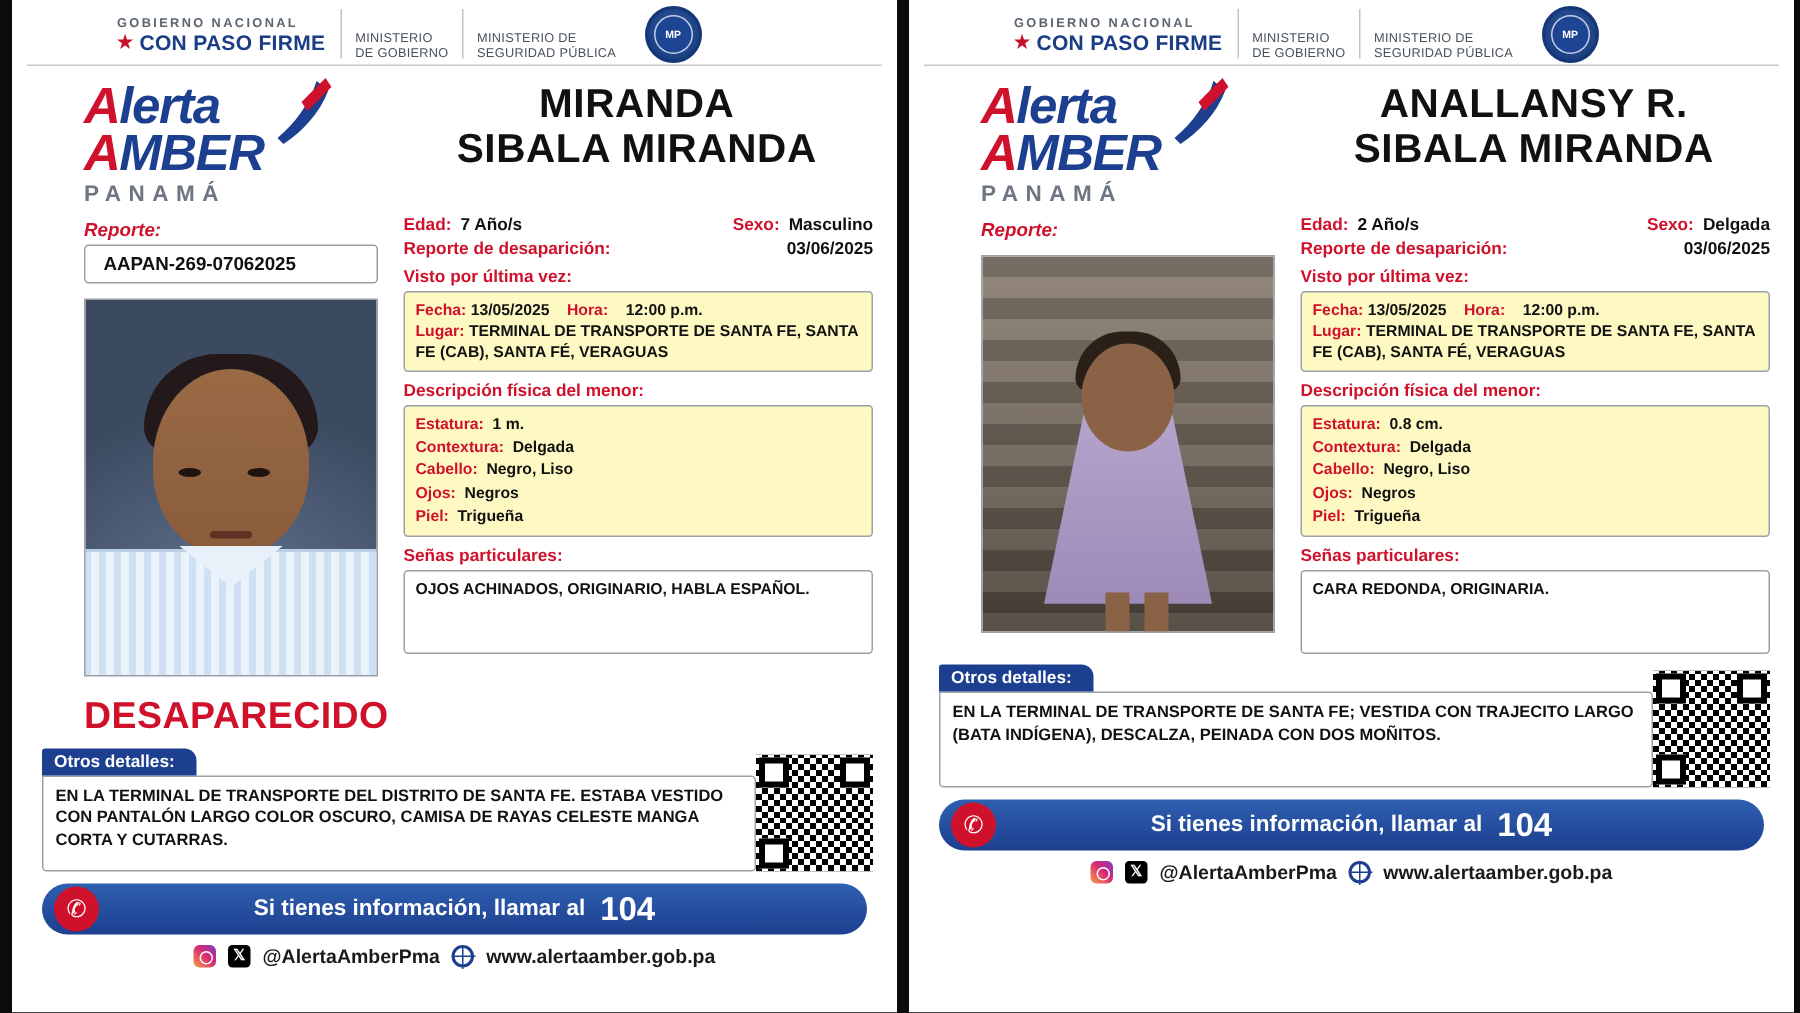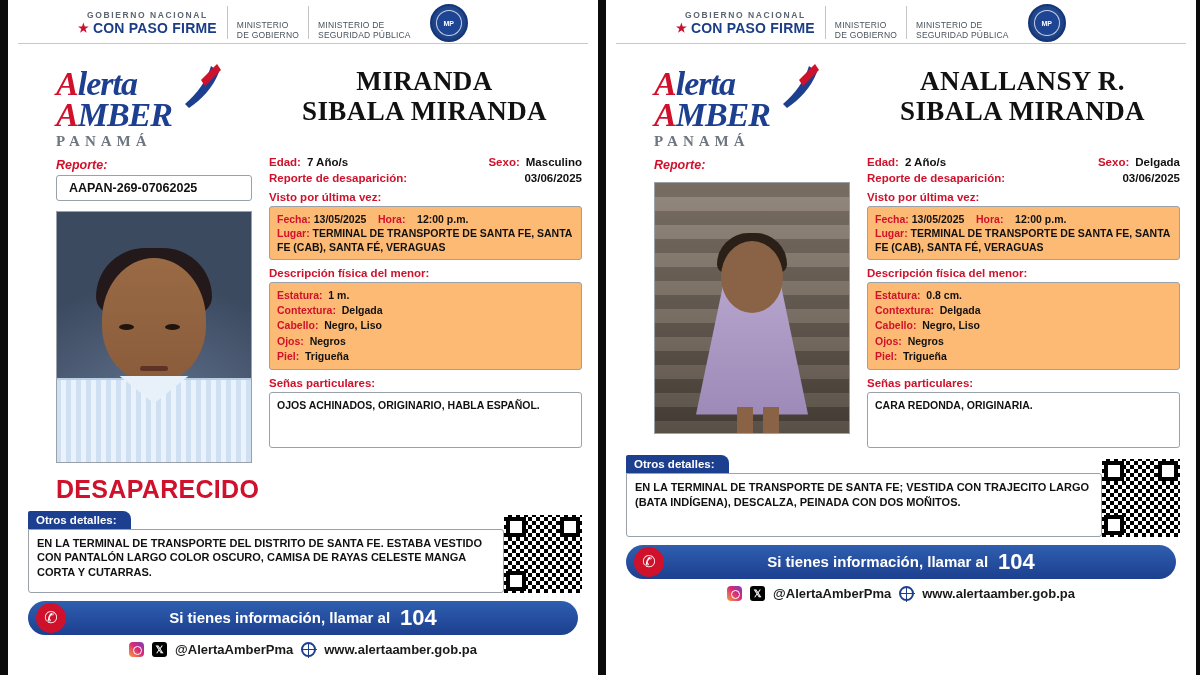--- a/index.html
+++ b/index.html
@@ -31,21 +31,21 @@
     align-items: stretch;
     height: 40px;
     border-bottom: 1px solid #c9c9c9;
     padding-bottom: 2px;
   }
   .gov-logo {
     flex: 0 0 auto;
     display: flex;
     flex-direction: column;
     justify-content: center;
-    align-items: center;
+    align-items: flex-start;
     padding: 0 10px 0 60px;
   }
   .gov-logo .g1 {
     font-size: 8.5px; letter-spacing: 1.6px; color: #5b6570; font-weight: bold;
   }
   .gov-logo .g2 {
     font-size: 14px; letter-spacing: .2px; color: #1b3d86; font-weight: bold;
     display: flex; align-items: center; gap: 4px;
   }
   .gov-logo .star { color: #c8102e; font-size: 12px; }
@@ -68,21 +68,21 @@
     line-height: 1;
   }
   .gov-seal .inner {
     width: 26px; height: 26px; border-radius: 50%;
     border: 1px solid rgba(255,255,255,.75);
     display: flex; align-items: center; justify-content: center;
     background: #1d4594;
   }
 
   
-  .topzone { display: flex; margin-top: 18px; font-family: Liberation Serif, serif; }
+  .topzone { display: flex; margin-top: 6px; }
   .amber {
     flex: 0 0 245px;
     padding: 6px 0 0 38px;
     position: relative;
   }
   .amber .l1 {
     font-size: 34px; font-weight: bold; font-style: italic;
     letter-spacing: -1px; line-height: .92;
     color: #1d3f8f;
   }
@@ -215,21 +215,21 @@
     display: flex; align-items: baseline; gap: 6px;
     font-size: 11.5px; margin-top: 4px;
   }
   .k { color: #d0112b; font-weight: bold; }
   .v { color: #111; font-weight: bold; }
   .spacer { flex: 1 1 auto; }
 
   .sect-title { color: #d0112b; font-weight: bold; font-size: 11.5px; margin-top: 7px; }
   .panel {
     border: 1px solid #9aa1a8; border-radius: 3px;
-    padding: 5px 7px; margin-top: 3px; background: #fdba74;
+    padding: 5px 7px; margin-top: 3px; background: #fef9c3;
   }
   .panel .line { font-size: 10.5px; line-height: 1.35; }
   .panel .line .k { color: #d0112b; font-weight: bold; }
   .panel .line .v { color: #111; font-weight: bold; }
   .panel.lugar .v { font-weight: bold; }
   .desc-list .line { margin-bottom: 1px; }
   .notes {
     border: 1px solid #9aa1a8; border-radius: 3px;
     min-height: 56px; padding: 5px 7px; margin-top: 3px;
     font-size: 10.5px; line-height: 1.35; color: #111; font-weight: bold;

